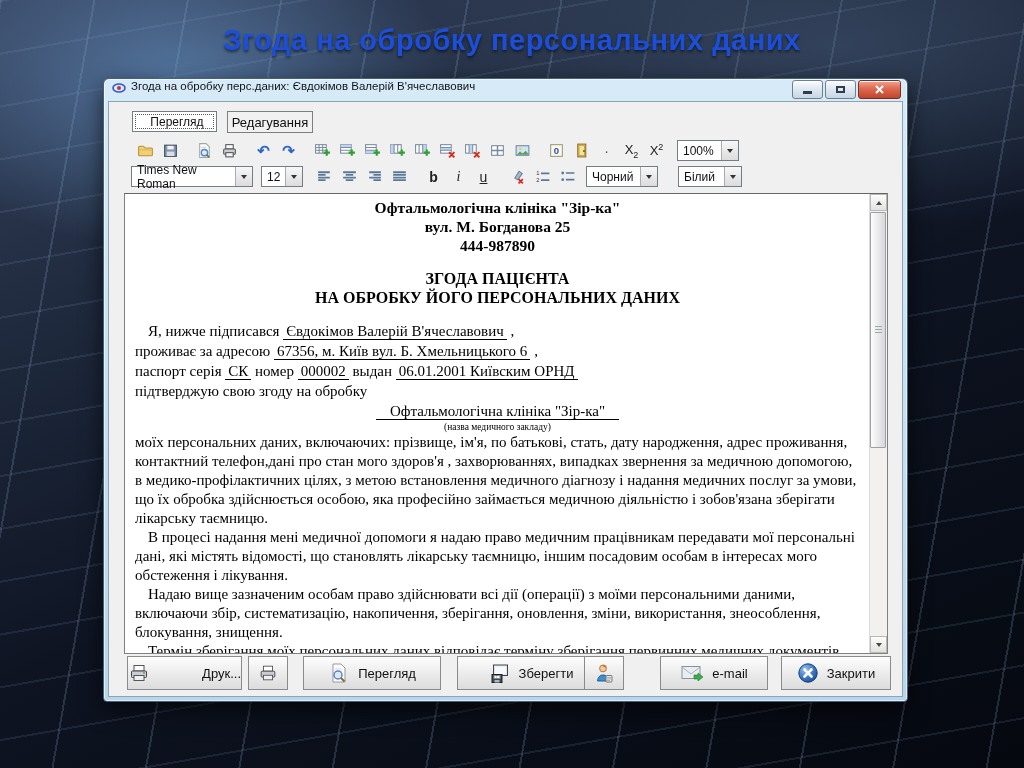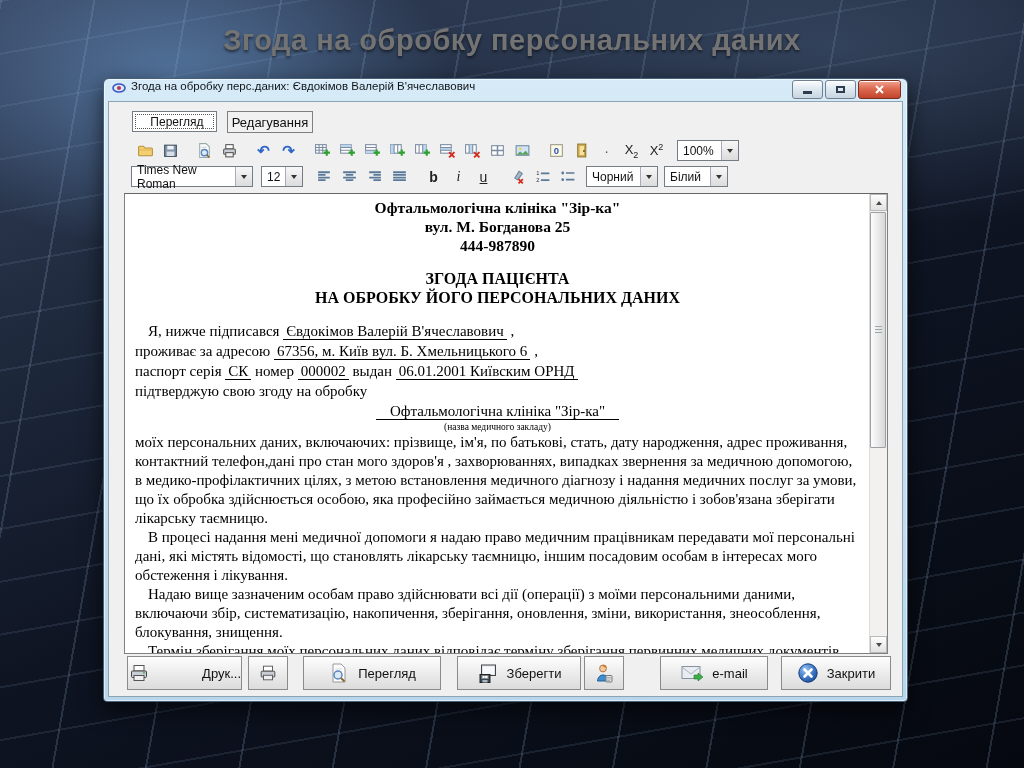--- a/index.html
+++ b/index.html
@@ -8,21 +8,21 @@
     font-family:"Liberation Sans",sans-serif;
     background:
       radial-gradient(ellipse 430px 260px at 175px 80px, rgba(115,165,220,.55), rgba(115,165,220,0) 65%),
       radial-gradient(ellipse 700px 260px at 82% 6%, rgba(90,115,150,.38), transparent 70%),
       repeating-linear-gradient(100deg, rgba(150,180,215,.20) 0 2px, transparent 2px 92px),
       repeating-linear-gradient(170deg, rgba(140,170,205,.13) 0 2px, transparent 2px 52px),
       linear-gradient(155deg,#36435e 0%,#202b3f 26%,#0e1422 55%,#05080f 100%);
   }
   .heading{
     position:absolute;top:24px;left:0;width:100%;text-align:center;
-    font-size:29px;font-weight:bold;color:#737373;
+    font-size:29px;font-weight:bold;color:#1d4ed8;
     text-shadow:0 2px 3px rgba(0,0,0,.55);letter-spacing:.5px;
   }
   
   .win{
     position:absolute;left:103px;top:78px;width:805px;height:624px;
     background:linear-gradient(#d6ebf7,#b8d6ea);
     border:1px solid #44607a;border-radius:6px 6px 4px 4px;
     box-shadow:inset 0 0 0 1px rgba(255,255,255,.55), 0 8px 22px rgba(0,0,0,.65);
     padding:0 4px 4px 4px;box-sizing:border-box;
   }
@@ -54,21 +54,21 @@
   .xscript{font-size:13px;color:#222;font-weight:normal;}
   .xscript sub,.xscript sup{font-size:9px;}
   .dot{color:#555;font-size:14px;width:10px;text-align:center;}
   .sel{border:1px solid #747c86;background:#fff;height:21px;box-sizing:border-box;
     display:flex;align-items:center;font-size:12px;color:#111;padding-left:5px;}
   .sel .arrow{margin-left:auto;width:16px;align-self:stretch;border-left:1px solid #aab;
     background:linear-gradient(#f7f7f7,#dcdcdc);display:flex;align-items:center;justify-content:center;}
   .tri{width:0;height:0;border-left:3.5px solid transparent;border-right:3.5px solid transparent;border-top:4px solid #333;}
   .sel.zoom{width:62px;margin-left:8px;}
   .sel.font{width:122px;} .sel.size{width:42px;margin-left:8px;}
-  .sel.color{width:72px;margin-left:6px;} .sel.back{width:64px;margin-left:6px;}
+  .sel.color{width:72px;margin-left:6px;} .sel.back{width:64px;margin-left:20px;}
   .fmt-letter{font-size:14px;color:#222;}
   .fmt-letter.b{font-weight:bold;} .fmt-letter.i{font-style:italic;font-family:"Liberation Serif",serif;}
   .fmt-letter.u{text-decoration:underline;}
   
   .docarea{
     position:absolute;left:15px;top:91px;width:764px;height:461px;background:#fff;
     border:1px solid #808080;border-top-color:#666;box-sizing:border-box;overflow:hidden;
   }
   .doccontent{
     position:absolute;left:0;top:0;right:17px;bottom:0;overflow:hidden;
@@ -100,21 +100,21 @@
   
   .footer{position:absolute;left:0;right:0;top:553px;height:40px;}
   .fbtn{position:absolute;top:1px;height:34px;border:1px solid #8a8a8a;box-sizing:border-box;
     background:linear-gradient(#fefefe,#ececec 50%,#dcdcdc);
     display:flex;align-items:center;justify-content:center;gap:8px;
     font-size:13px;color:#111;box-shadow:inset 0 1px 0 #fff;}
   .fbtn svg{flex:0 0 auto;}
   .b-print{left:18px;width:115px;justify-content:space-between;}
   .b-print2{left:139px;width:40px;}
   .b-preview{left:194px;width:138px;}
-  .b-save{left:348px;width:124px;text-align:right;}
+  .b-save{left:348px;width:148px;text-align:right;}
   .b-person{left:475px;width:40px;}
   .b-email{left:551px;width:108px;}
   .b-close{left:672px;width:110px;}
 </style>
 </head>
 <body>
 
 <div class="heading">Згода на обробку персональних даних</div>
 
 <div class="win">

